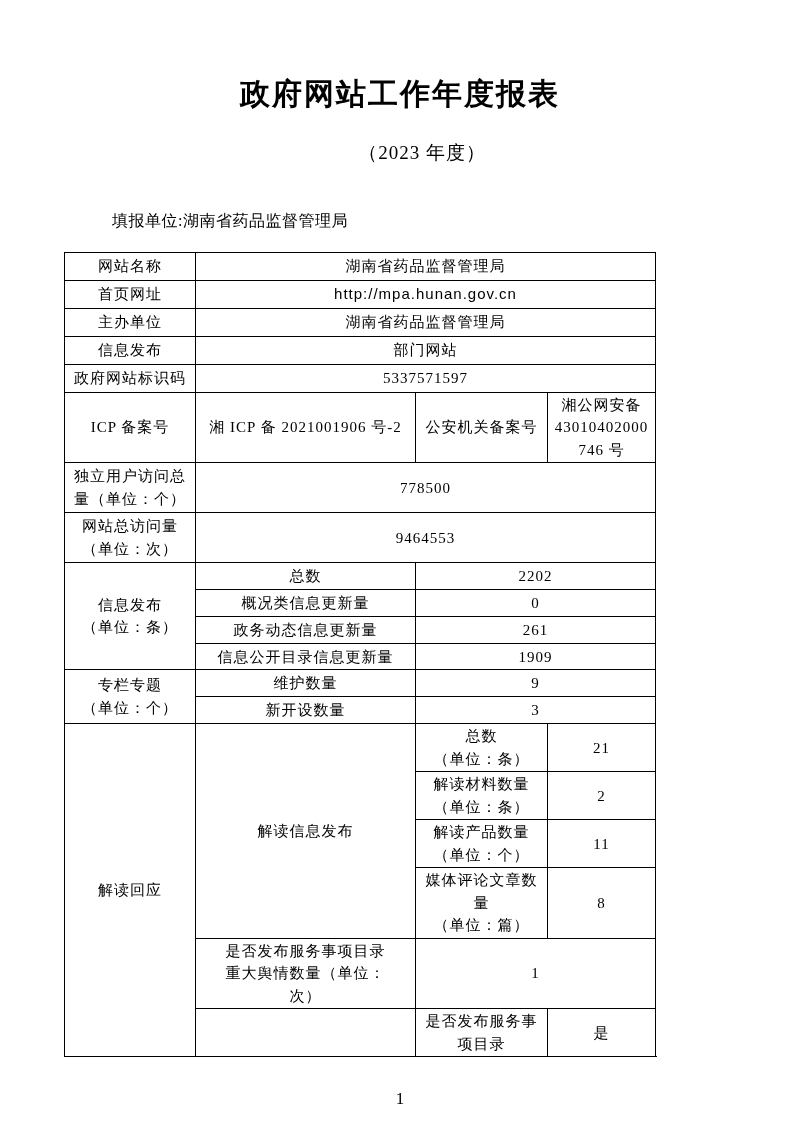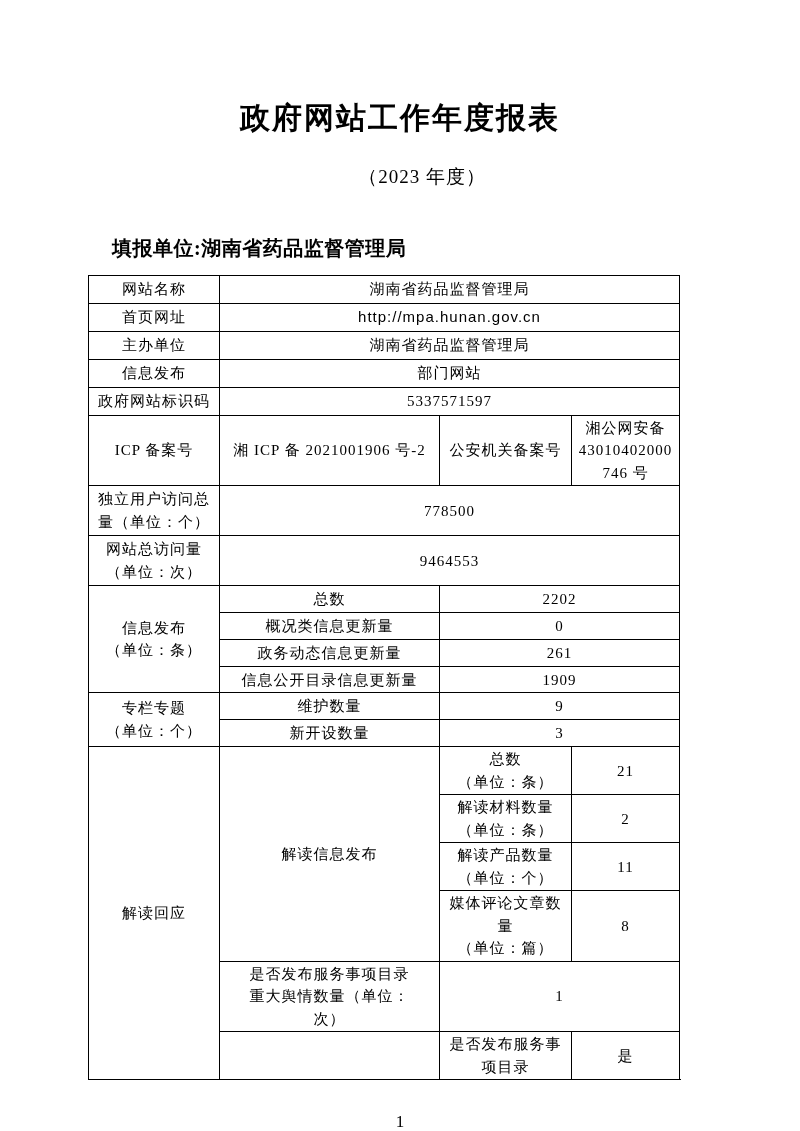--- a/index.html
+++ b/index.html
@@ -8,45 +8,45 @@
     background: #ffffff;
   }
   body {
     width: 800px;
     height: 1131px;
     overflow: hidden;
     color: #000000;
     font-family: "Liberation Serif", serif;
   }
   .doc-title {
-    margin-top: 100px;
+    margin-top: 76px;
     text-align: center;
     font-family: "Liberation Sans", sans-serif;
     font-weight: bold;
     font-size: 30px;
     letter-spacing: 2px;
     line-height: 1.2;
   }
   .doc-subtitle {
     margin-top: 30px;
     text-align: center;
     font-size: 19px;
     letter-spacing: 1px;
     line-height: 1.2;
     padding-left: 44px;
   }
   .reporting-unit {
-    margin: 46px 0 13px 112px;
-    font-size: 20px;
-    font-weight: bold;
+    margin: 46px 0 20px 112px;
+    font-size: 16px;
+    font-weight: normal;
     letter-spacing: 0.5px;
   }
   table.report {
     border-collapse: collapse;
-    margin-left: 88px;
+    margin-left: 64px;
     table-layout: fixed;
     width: 591px;
   }
   table.report td {
     border: 1px solid #000000;
     text-align: center;
     vertical-align: middle;
     font-size: 15px;
     letter-spacing: 1px;
     line-height: 1.5;

